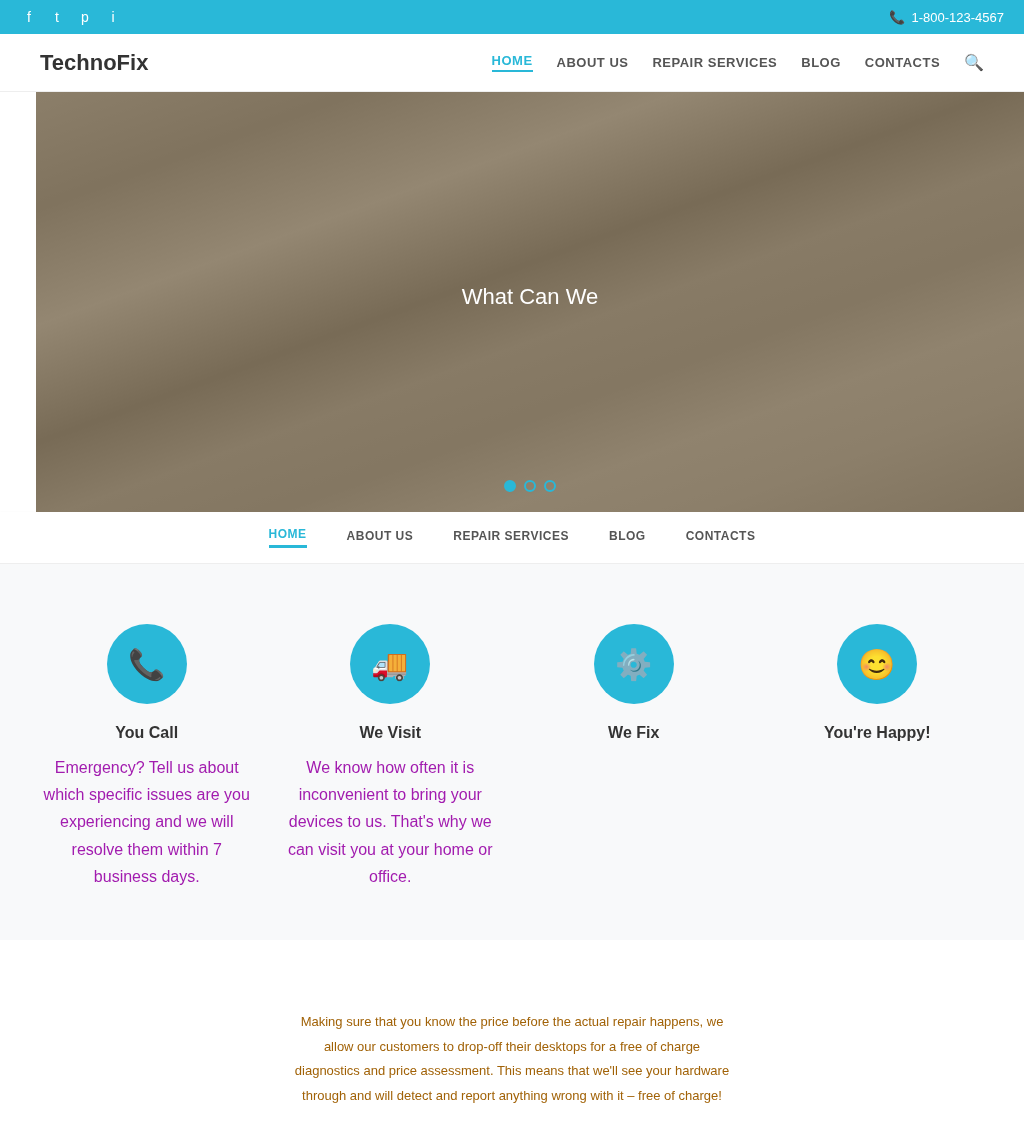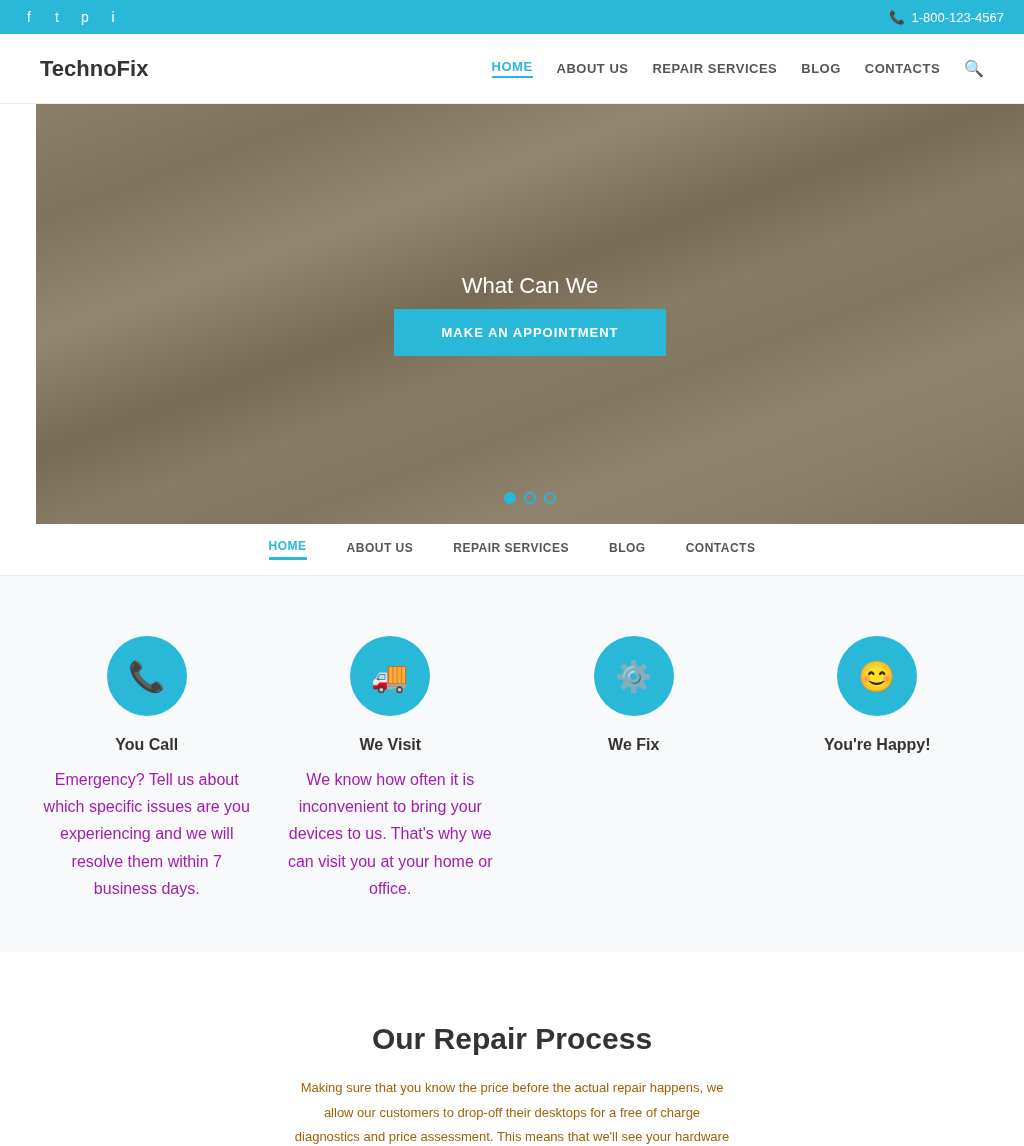--- a/index.html
+++ b/index.html
@@ -29,21 +29,21 @@
       color: #fff;
       font-size: 13px;
       display: flex;
       align-items: center;
       gap: 6px;
     }
 
     
     .main-nav {
       background: #fff;
-      height: 70px;
+      height: 58px;
       display: flex;
       align-items: center;
       justify-content: space-between;
       padding: 0 40px;
       border-bottom: 1px solid #eee;
     }
     .logo {
       font-size: 22px;
       font-weight: 400;
       color: #333;
@@ -264,21 +264,20 @@
   </div>
 </nav>
 
 <section class="hero">
   <div class="hero-visual">
     <div class="hero-fake-bg"></div>
     <div class="hero-overlay"></div>
   </div>
   <div class="hero-content">
     <div class="hero-subtitle">What Can We</div>
-    <button class="hero-btn">MAKE AN APPOINTMENT</button>
   </div>
   <div class="hero-dots">
     <div class="dot active"></div>
     <div class="dot"></div>
     <div class="dot"></div>
   </div>
 </section>
 
 <nav class="secondary-nav">
   <a href="#" class="active">HOME</a>
@@ -305,16 +304,15 @@
       <div class="feature-title">We Fix</div>
     </div>
     <div class="feature-item">
       <div class="feature-circle">😊</div>
       <div class="feature-title">You're Happy!</div>
     </div>
   </div>
 </section>
 
 <section class="repair-section">
-  <h2 class="repair-title">Our Repair Process</h2>
   <p class="repair-desc">Making sure that you know the price before the actual repair happens, we allow our customers to drop-off their desktops for a free of charge diagnostics and price assessment. This means that we'll see your hardware through and will detect and report anything wrong with it – free of charge!</p>
 
 </section>
 
 </body></html>

